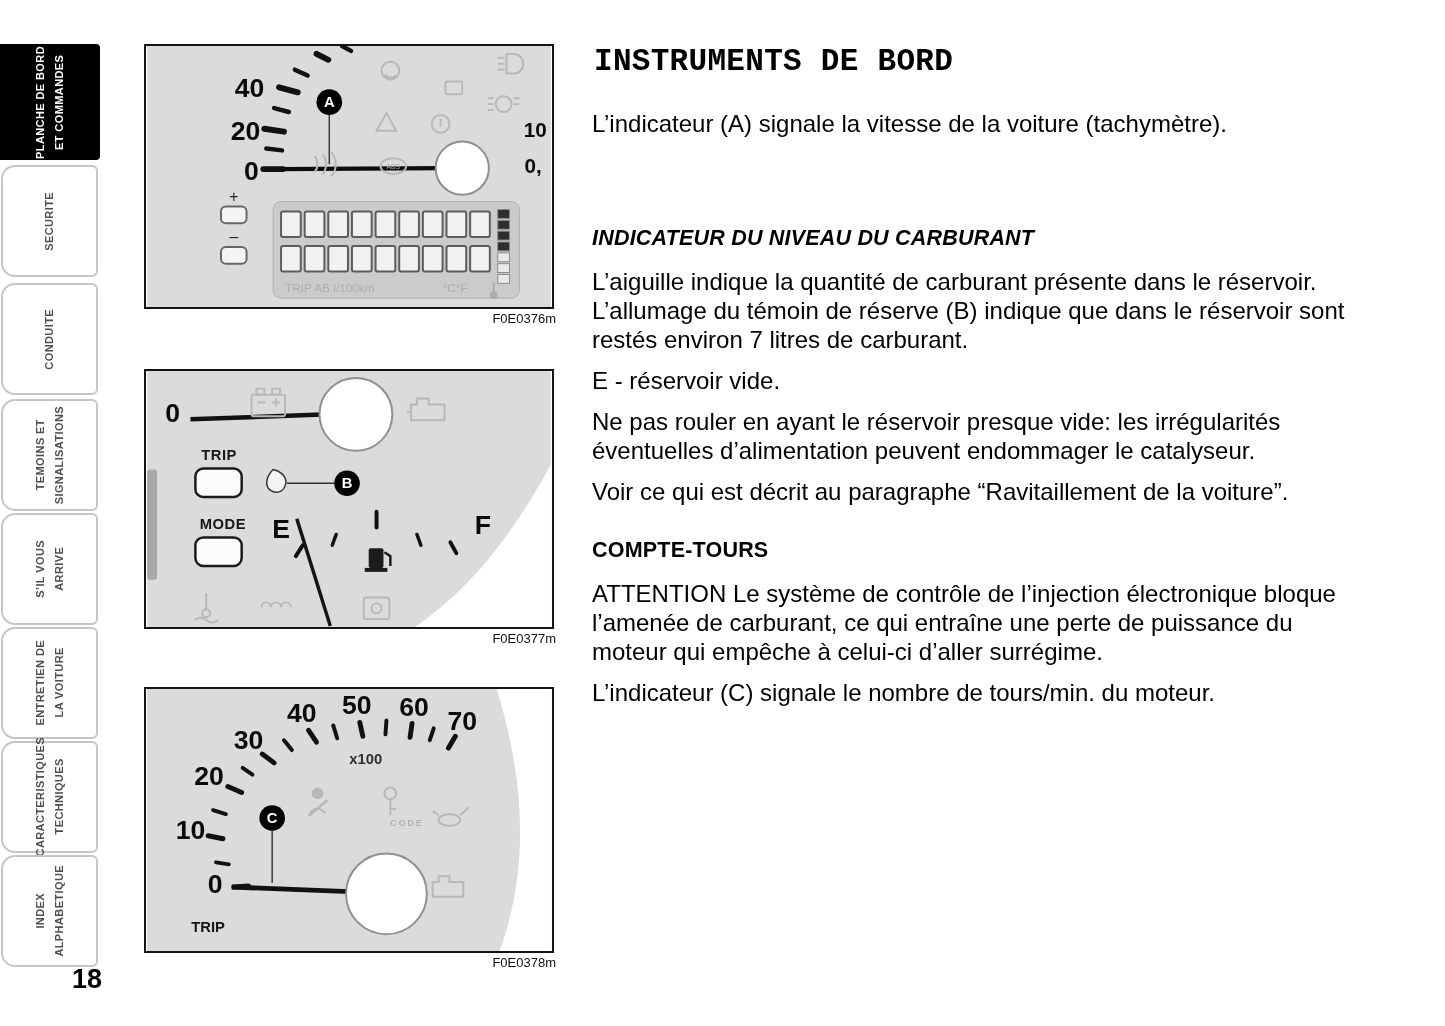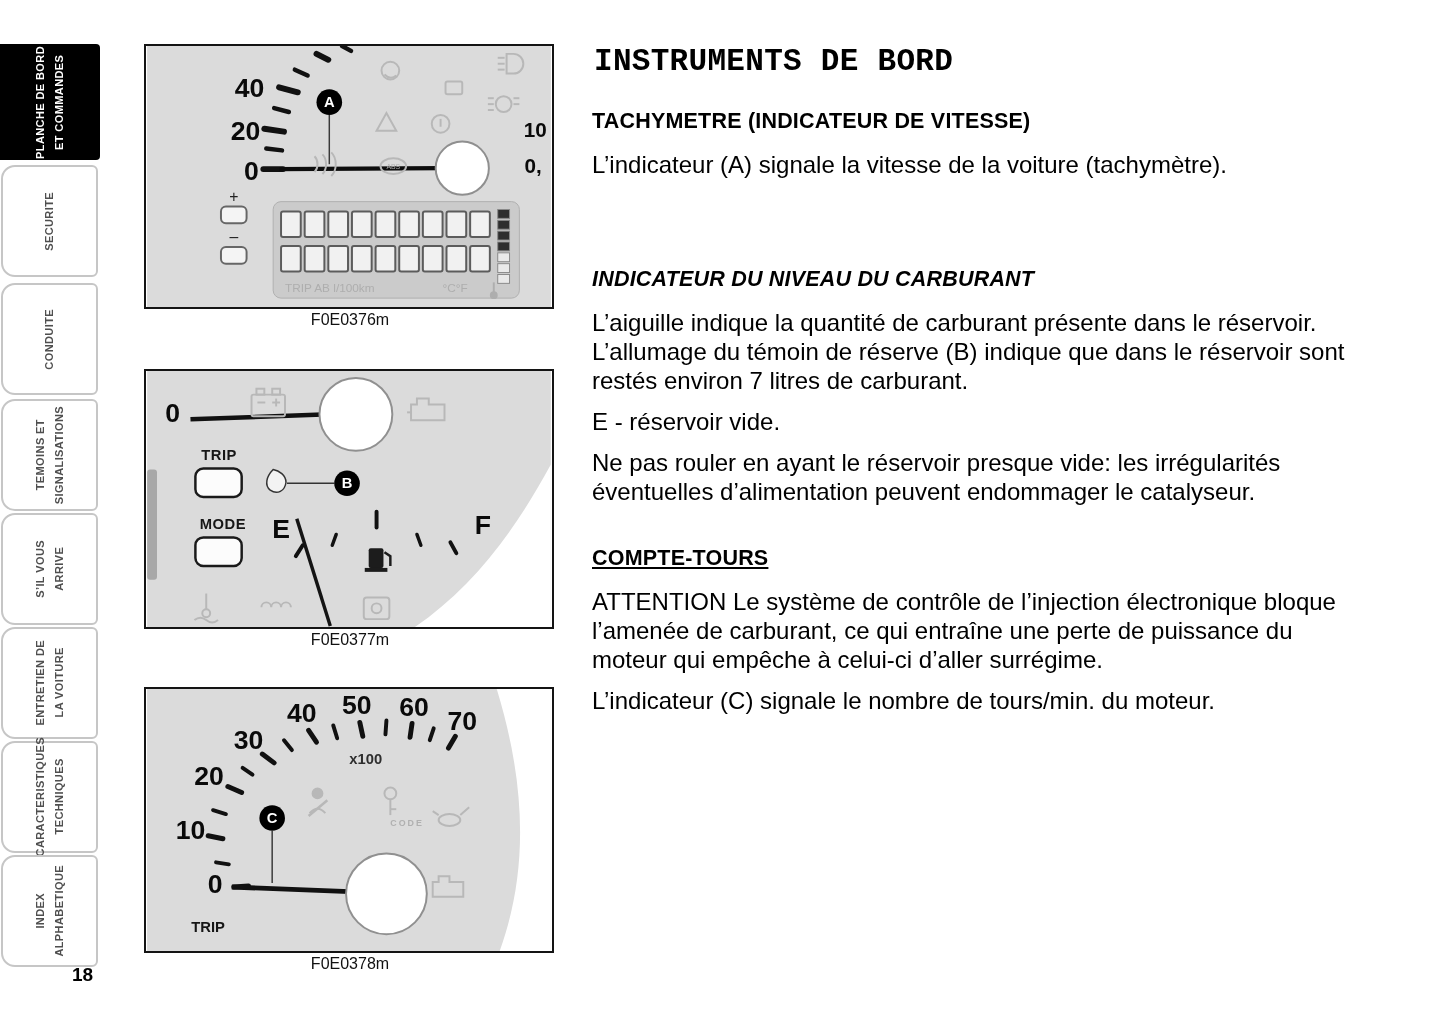--- a/index.html
+++ b/index.html
@@ -17,41 +17,41 @@
     writing-mode:vertical-rl; transform:rotate(180deg);
     white-space:pre-line; text-align:center;
     font-weight:bold; font-size:11px; line-height:1.7; letter-spacing:.4px;
   }
   .tab-plain {
     left:1px; width:97px; background:#fff;
     border:2px solid #c6c6c6; border-radius:14px 6px 6px 14px;
     color:#4f4f4f;
   }
   .tab-active { background:#000; color:#fff; border-radius:0 4px 4px 0; }
-  .page-number { position:absolute; left:72px; top:964px; font-size:19px; font-weight:bold; }
+  .page-number { position:absolute; left:72px; top:964px; font-size:27px; font-weight:bold; }
 
   
   figure.fig { position:absolute; left:144px; width:414px; }
   figure.fig svg { display:block; border:2px solid #141414; background:#fff; }
-  figcaption { text-align:center; font-size:16px; margin-top:2px; padding-right:2px; color:#111; }
+  figcaption { text-align:right; font-size:13px; margin-top:2px; padding-right:2px; color:#111; }
   svg text { font-family:"Liberation Sans", sans-serif; }
   .dial-num { font-size:27px; font-weight:bold; fill:#0a0a0a; text-anchor:middle; }
   .dial-num-sm { font-size:21px; font-weight:bold; fill:#0a0a0a; text-anchor:middle; }
   .marker-letter { font-size:15px; font-weight:bold; fill:#fff; text-anchor:middle; }
   .btn-label { font-size:15px; font-weight:bold; fill:#161616; text-anchor:middle; letter-spacing:.5px; }
   .faint-txt { fill:#aeaeae; font-size:12px; }
   .ghost { stroke:#b8b8b8; fill:none; stroke-width:2; }
 
   
   .content { position:absolute; left:592px; top:44px; width:760px; }
   .content h1 { font-size:31px; font-weight:800; letter-spacing:.3px; margin:0 0 30px 2px;font-family:Liberation Mono, monospace; }
   .content h2 { font-size:21.5px; font-weight:bold; letter-spacing:.2px; margin:0 0 16px 0; }
   .content p  { font-size:24px; line-height:29px; margin:0 0 12px 0; }
   .sec-carburant h2 { margin-top:88px;font-style:italic; }
-  .sec-compte-tours h2 { margin-top:40px;text-decoration:underline; }
+  .sec-compte-tours h2 { margin-top:32px; }
 </style>
 </head>
 <body>
 
 <nav>
   <div class="sidebar-tab tab-active" style="top:44px;height:116px">
     <span class="tab-label">PLANCHE DE BORD
 ET COMMANDES</span>
   </div>
   <div class="sidebar-tab tab-plain" style="top:165px;height:112px">
@@ -335,29 +335,29 @@
       <path d="M 290,196 h 6 v -6 h 11 v 6 h 14 v 15 h -31 z"></path>
     </g>
   </svg>
   <figcaption>F0E0378m</figcaption>
 </figure>
 
 <main class="content">
   <h1>INSTRUMENTS DE BORD</h1>
 
   <section>
-    <h2>TACHYMETRE (INDICATEUR DE VITESSE)</h2>
     <p>L’indicateur (A) signale la vitesse de la voiture (tachymètre).</p>
   </section>
 
   <section class="sec-carburant">
     <h2>INDICATEUR DU NIVEAU DU CARBURANT</h2>
     <p>L’aiguille indique la quantité de carburant présente dans le réservoir. L’allumage du témoin de réserve (B) indique que dans le réservoir sont restés environ 7 litres de carburant.</p>
     <p>E - réservoir vide.</p>
     <p>Ne pas rouler en ayant le réservoir presque vide: les irrégularités éventuelles d’alimentation peuvent endommager le catalyseur.</p>
+    <p>Voir ce qui est décrit au paragraphe “Ravitaillement de la voiture”.</p>
   </section>
 
   <section class="sec-compte-tours">
     <h2>COMPTE-TOURS</h2>
     <p>ATTENTION Le système de contrôle de l’injection électronique bloque l’amenée de carburant, ce qui entraîne une perte de puissance du moteur qui empêche à celui-ci d’aller surrégime.</p>
     <p>L’indicateur (C) signale le nombre de tours/min. du moteur.</p>
   </section>
 </main>
 
 </body></html>

